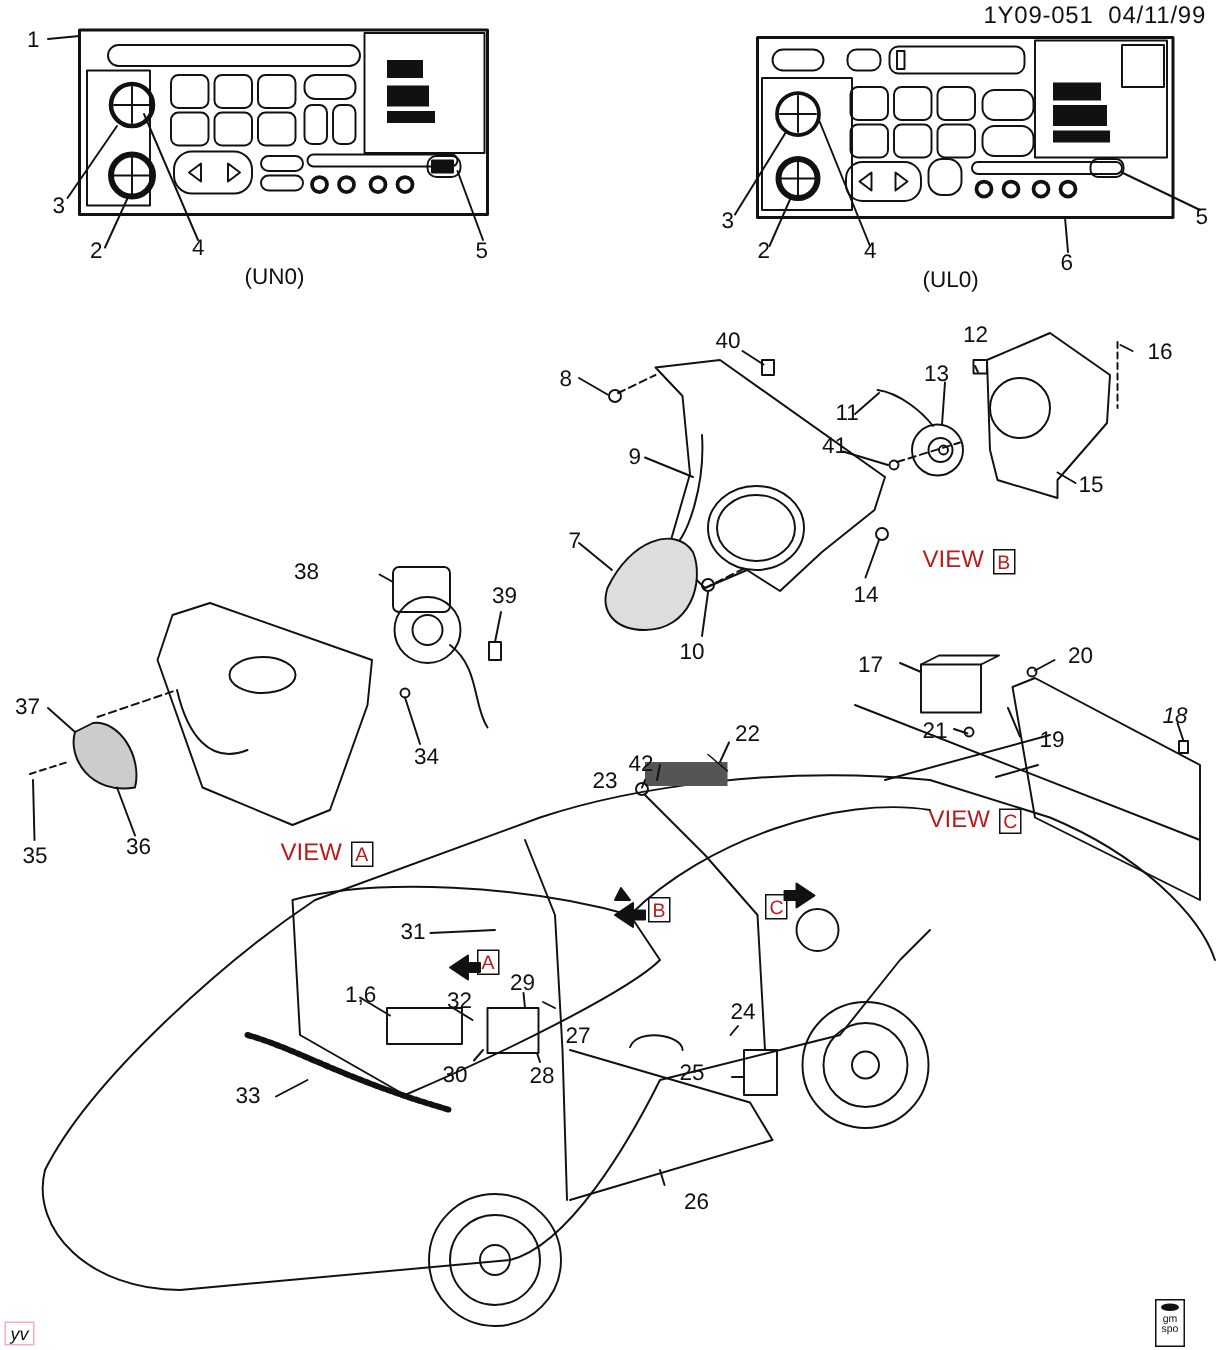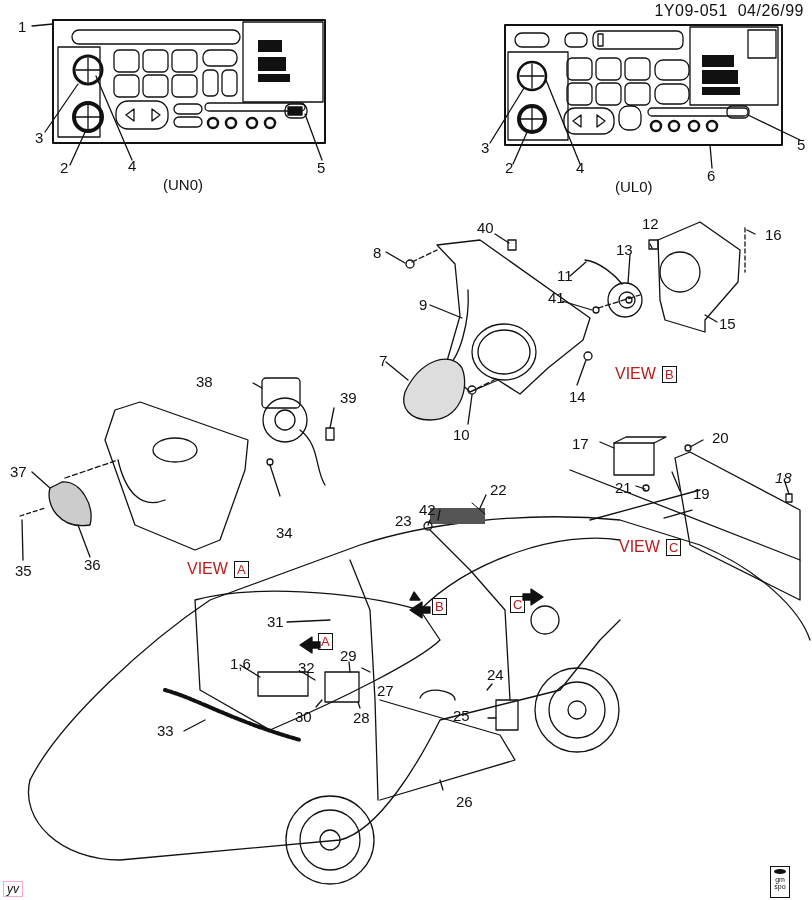--- a/index.html
+++ b/index.html
@@ -222,21 +222,21 @@
     <line x1="428" y1="525" x2="430" y2="520"></line>
     <line x1="438" y1="520" x2="440" y2="510"></line>
     <line x1="486" y1="495" x2="480" y2="508"></line>
     <line x1="492" y1="684" x2="487" y2="690"></line>
     <line x1="488" y1="718" x2="496" y2="718"></line>
     <line x1="443" y1="790" x2="440" y2="780"></line>
   </svg>
 
   <div class="docid">
     <span>1Y09-051</span>
-    &nbsp;<span>04/26/99</span>
+    &nbsp;<span>04/11/99</span>
   </div>
 
   <div class="cap" style="left:163px;top:176px;">(UN0)</div>
   <div class="cap" style="left:615px;top:178px;">(UL0)</div>
 
   <div class="lbl" style="left:18px;top:19px;">1</div>
   <div class="lbl" style="left:35px;top:130px;">3</div>
   <div class="lbl" style="left:60px;top:160px;">2</div>
   <div class="lbl" style="left:128px;top:158px;">4</div>
   <div class="lbl" style="left:317px;top:160px;">5</div>
@@ -258,22 +258,22 @@
   <div class="lbl" style="left:616px;top:242px;">13</div>
   <div class="lbl" style="left:569px;top:389px;">14</div>
   <div class="lbl" style="left:719px;top:316px;">15</div>
   <div class="lbl" style="left:765px;top:227px;">16</div>
   <div class="view" style="left:615px;top:365px;">
     <span>VIEW</span>
     <span class="box">B</span>
   </div>
 
   <div class="lbl" style="left:196px;top:374px;">38</div>
-  <div class="lbl" style="left:340px;top:390px;">39</div>
-  <div class="lbl" style="left:276px;top:497px;margin-top:28px;">34</div>
+  <div class="lbl" style="left:328px;top:390px;">39</div>
+  <div class="lbl" style="left:276px;top:497px;">34</div>
   <div class="lbl" style="left:10px;top:464px;text-align:right;">37</div>
   <div class="lbl" style="left:15px;top:563px;">35</div>
   <div class="lbl" style="left:84px;top:557px;">36</div>
   <div class="view" style="left:187px;top:560px;">
     <span>VIEW</span>
     <span class="box">A</span>
   </div>
 
   <div class="lbl" style="left:572px;top:436px;">17</div>
   <div class="lbl" style="left:712px;top:430px;">20</div>

